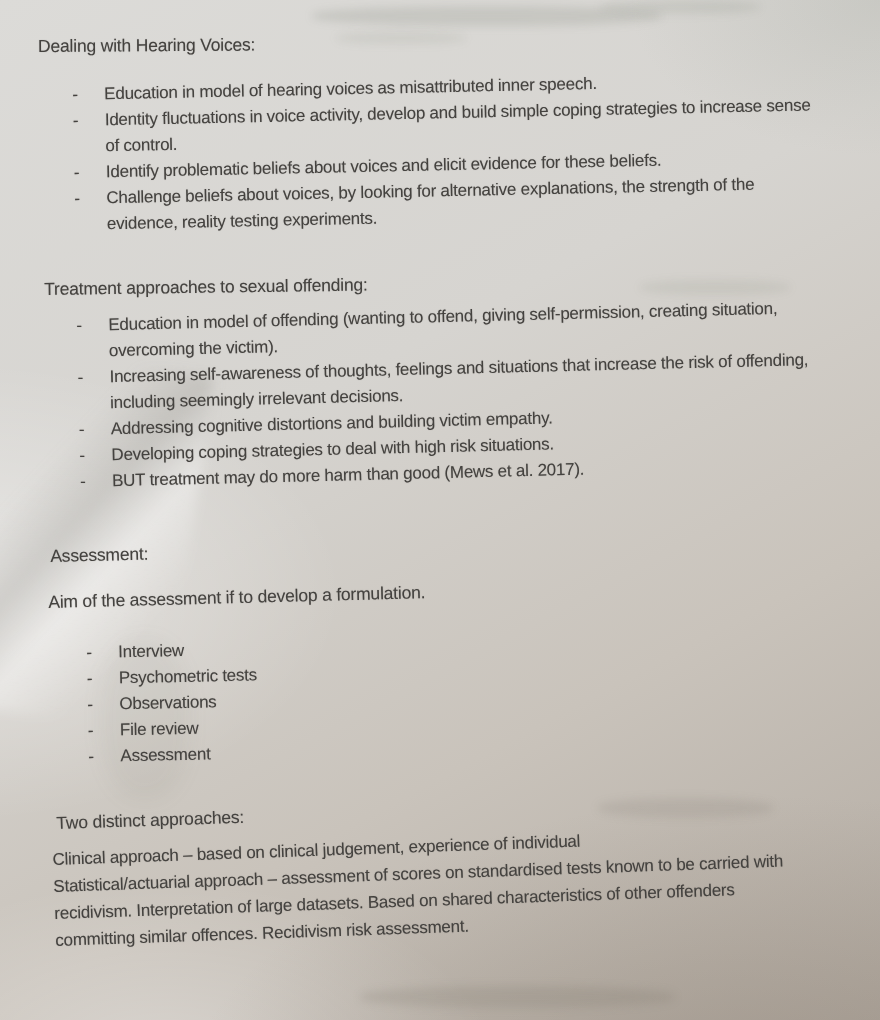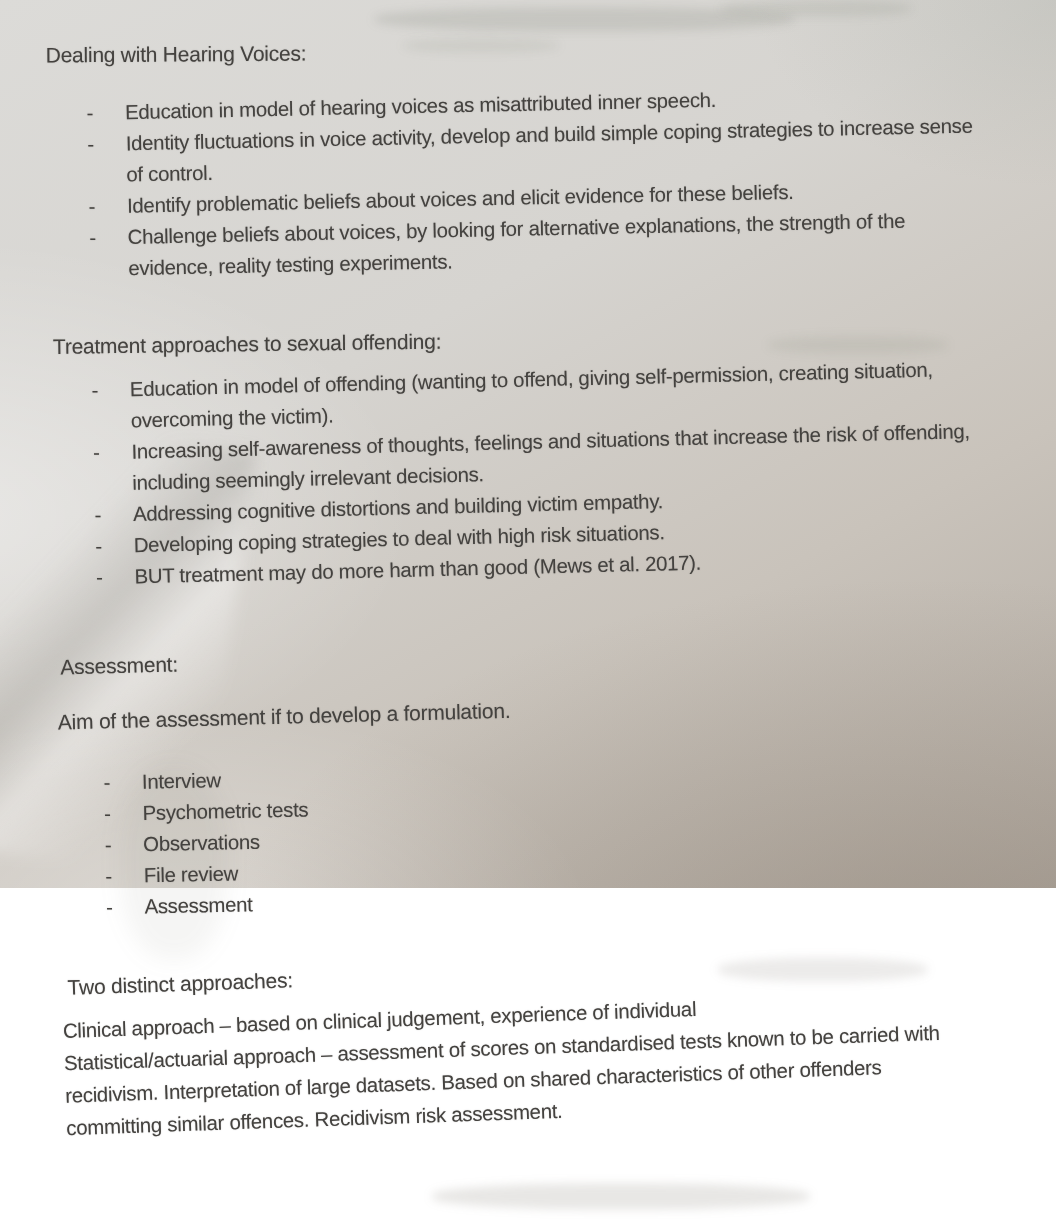--- a/index.html
+++ b/index.html
@@ -3,21 +3,21 @@
 <meta charset="utf-8">
 <style>
   html, body { margin: 0; padding: 0; }
   body {
     width: 880px; height: 1020px;
     overflow: hidden;
     font-family: "Liberation Sans", sans-serif;
   }
   .page {
     position: relative;
-    width: 880px; height: 740px;
+    width: 880px; height: 1020px;
     background:
       radial-gradient(420px 260px at 100% 0%, rgba(150,156,146,0.22), transparent 60%),
       radial-gradient(980px 560px at 88% 112%, rgba(125,112,98,0.38), transparent 62%),
       radial-gradient(720px 420px at -6% 58%, rgba(255,255,255,0.45), transparent 55%),
       radial-gradient(560px 300px at 18% 104%, rgba(255,255,255,0.35), transparent 60%),
       linear-gradient(152deg, #dcdbd8 0%, #d6d4d0 38%, #c9c3bb 68%, #b2aaa1 100%);
   }
   
   .crease {
     position: absolute; left: -30px; top: 360px;

